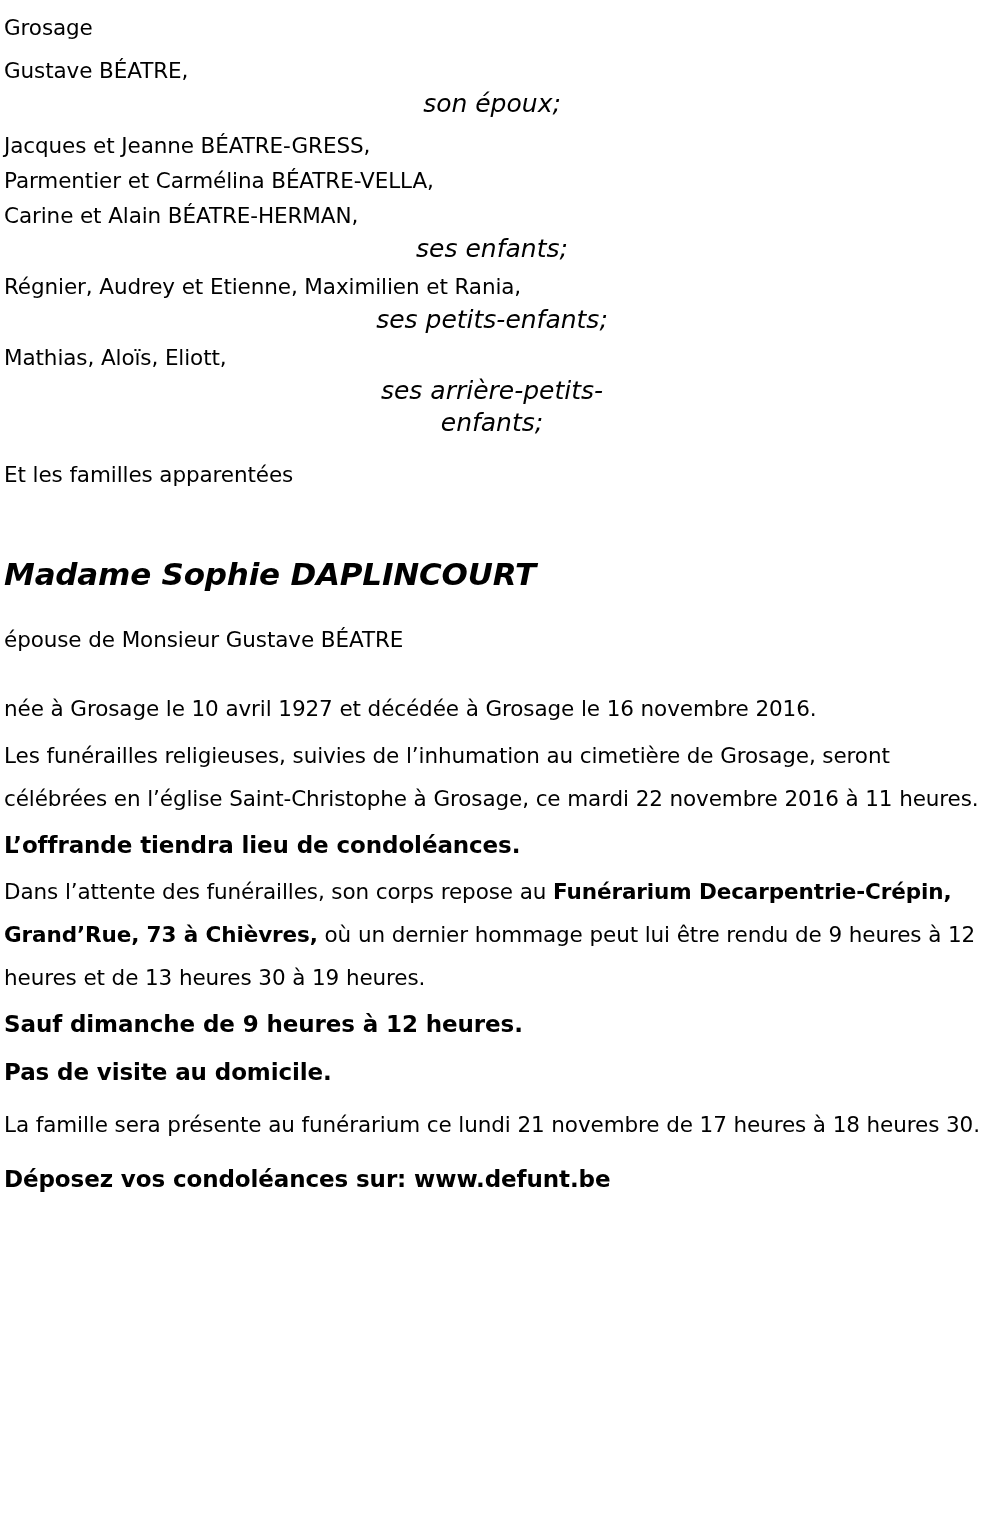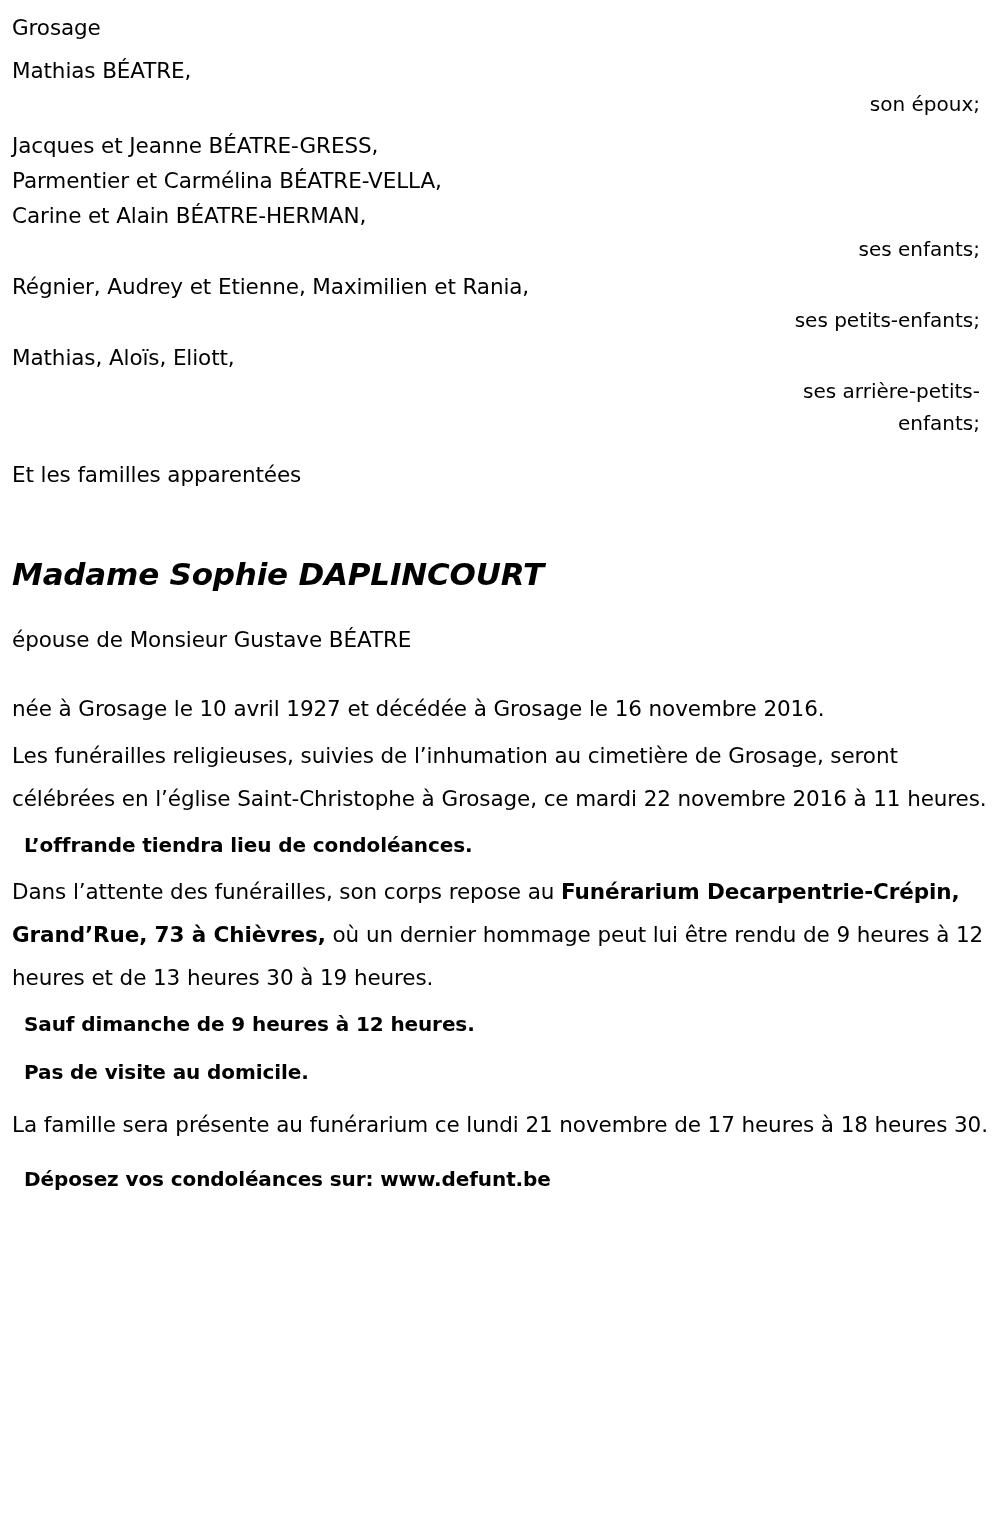--- a/index.html
+++ b/index.html
@@ -11,37 +11,38 @@
   body {
     font-family: "DejaVu Sans", "Liberation Sans", sans-serif;
     color: #000000;
   }
   .notice {
     position: relative;
     width: 1000px;
     height: 1234px;
     background: #ffffff;
     box-sizing: border-box;
-    padding: 10px 12px 0 12px;
+    padding: 10px 12px 0 4px;
     overflow: hidden;
   }
 
   
   .line {
     font-size: 21.5px;
     line-height: 35px;
     white-space: nowrap;
     letter-spacing: -0.1px;
   }
 
   
   .relation {
-    font-size: 20px;
+    font-style: italic;
+    font-size: 25px;
     line-height: 32px;
-    text-align: right;
+    text-align: center;
     width: 100%;
     box-sizing: border-box;
     padding-right: 8px;
   }
 
   
   .deceased-name {
     font-size: 31px;
     font-weight: bold;
     line-height: 44px;
@@ -55,42 +56,41 @@
     font-size: 21.5px;
     line-height: 43px;
     max-width: 985px;
     letter-spacing: -0.1px;
     text-align: left;
   }
   .para b, .bold-para {
     font-weight: bold;
   }
   .bold-para {
-    font-size: 20px;
+    font-size: 23px;
     line-height: 34px;
     letter-spacing: -0.1px;
-    margin-left: 12px;
   }
   .sp-4 { height: 4px; }
   .sp-8 { height: 8px; }
   .sp-14 { height: 14px; }
   .sp-18 { height: 18px; }
   .sp-26 { height: 26px; }
   .sp-34 { height: 34px; }
 </style>
 </head>
 <body>
 
 <div class="notice">
 
   <div class="line">Grosage</div>
 
   <div class="sp-8"></div>
 
-  <div class="line">Mathias BÉATRE,</div>
+  <div class="line">Gustave BÉATRE,</div>
   <div class="relation">son époux;</div>
 
   <div class="sp-8"></div>
 
   <div class="line">Jacques et Jeanne BÉATRE-GRESS,</div>
   <div class="line">Parmentier et Carmélina BÉATRE-VELLA,</div>
   <div class="line">Carine et Alain BÉATRE-HERMAN,</div>
   <div class="relation">ses enfants;</div>
 
   <div class="sp-4"></div>

